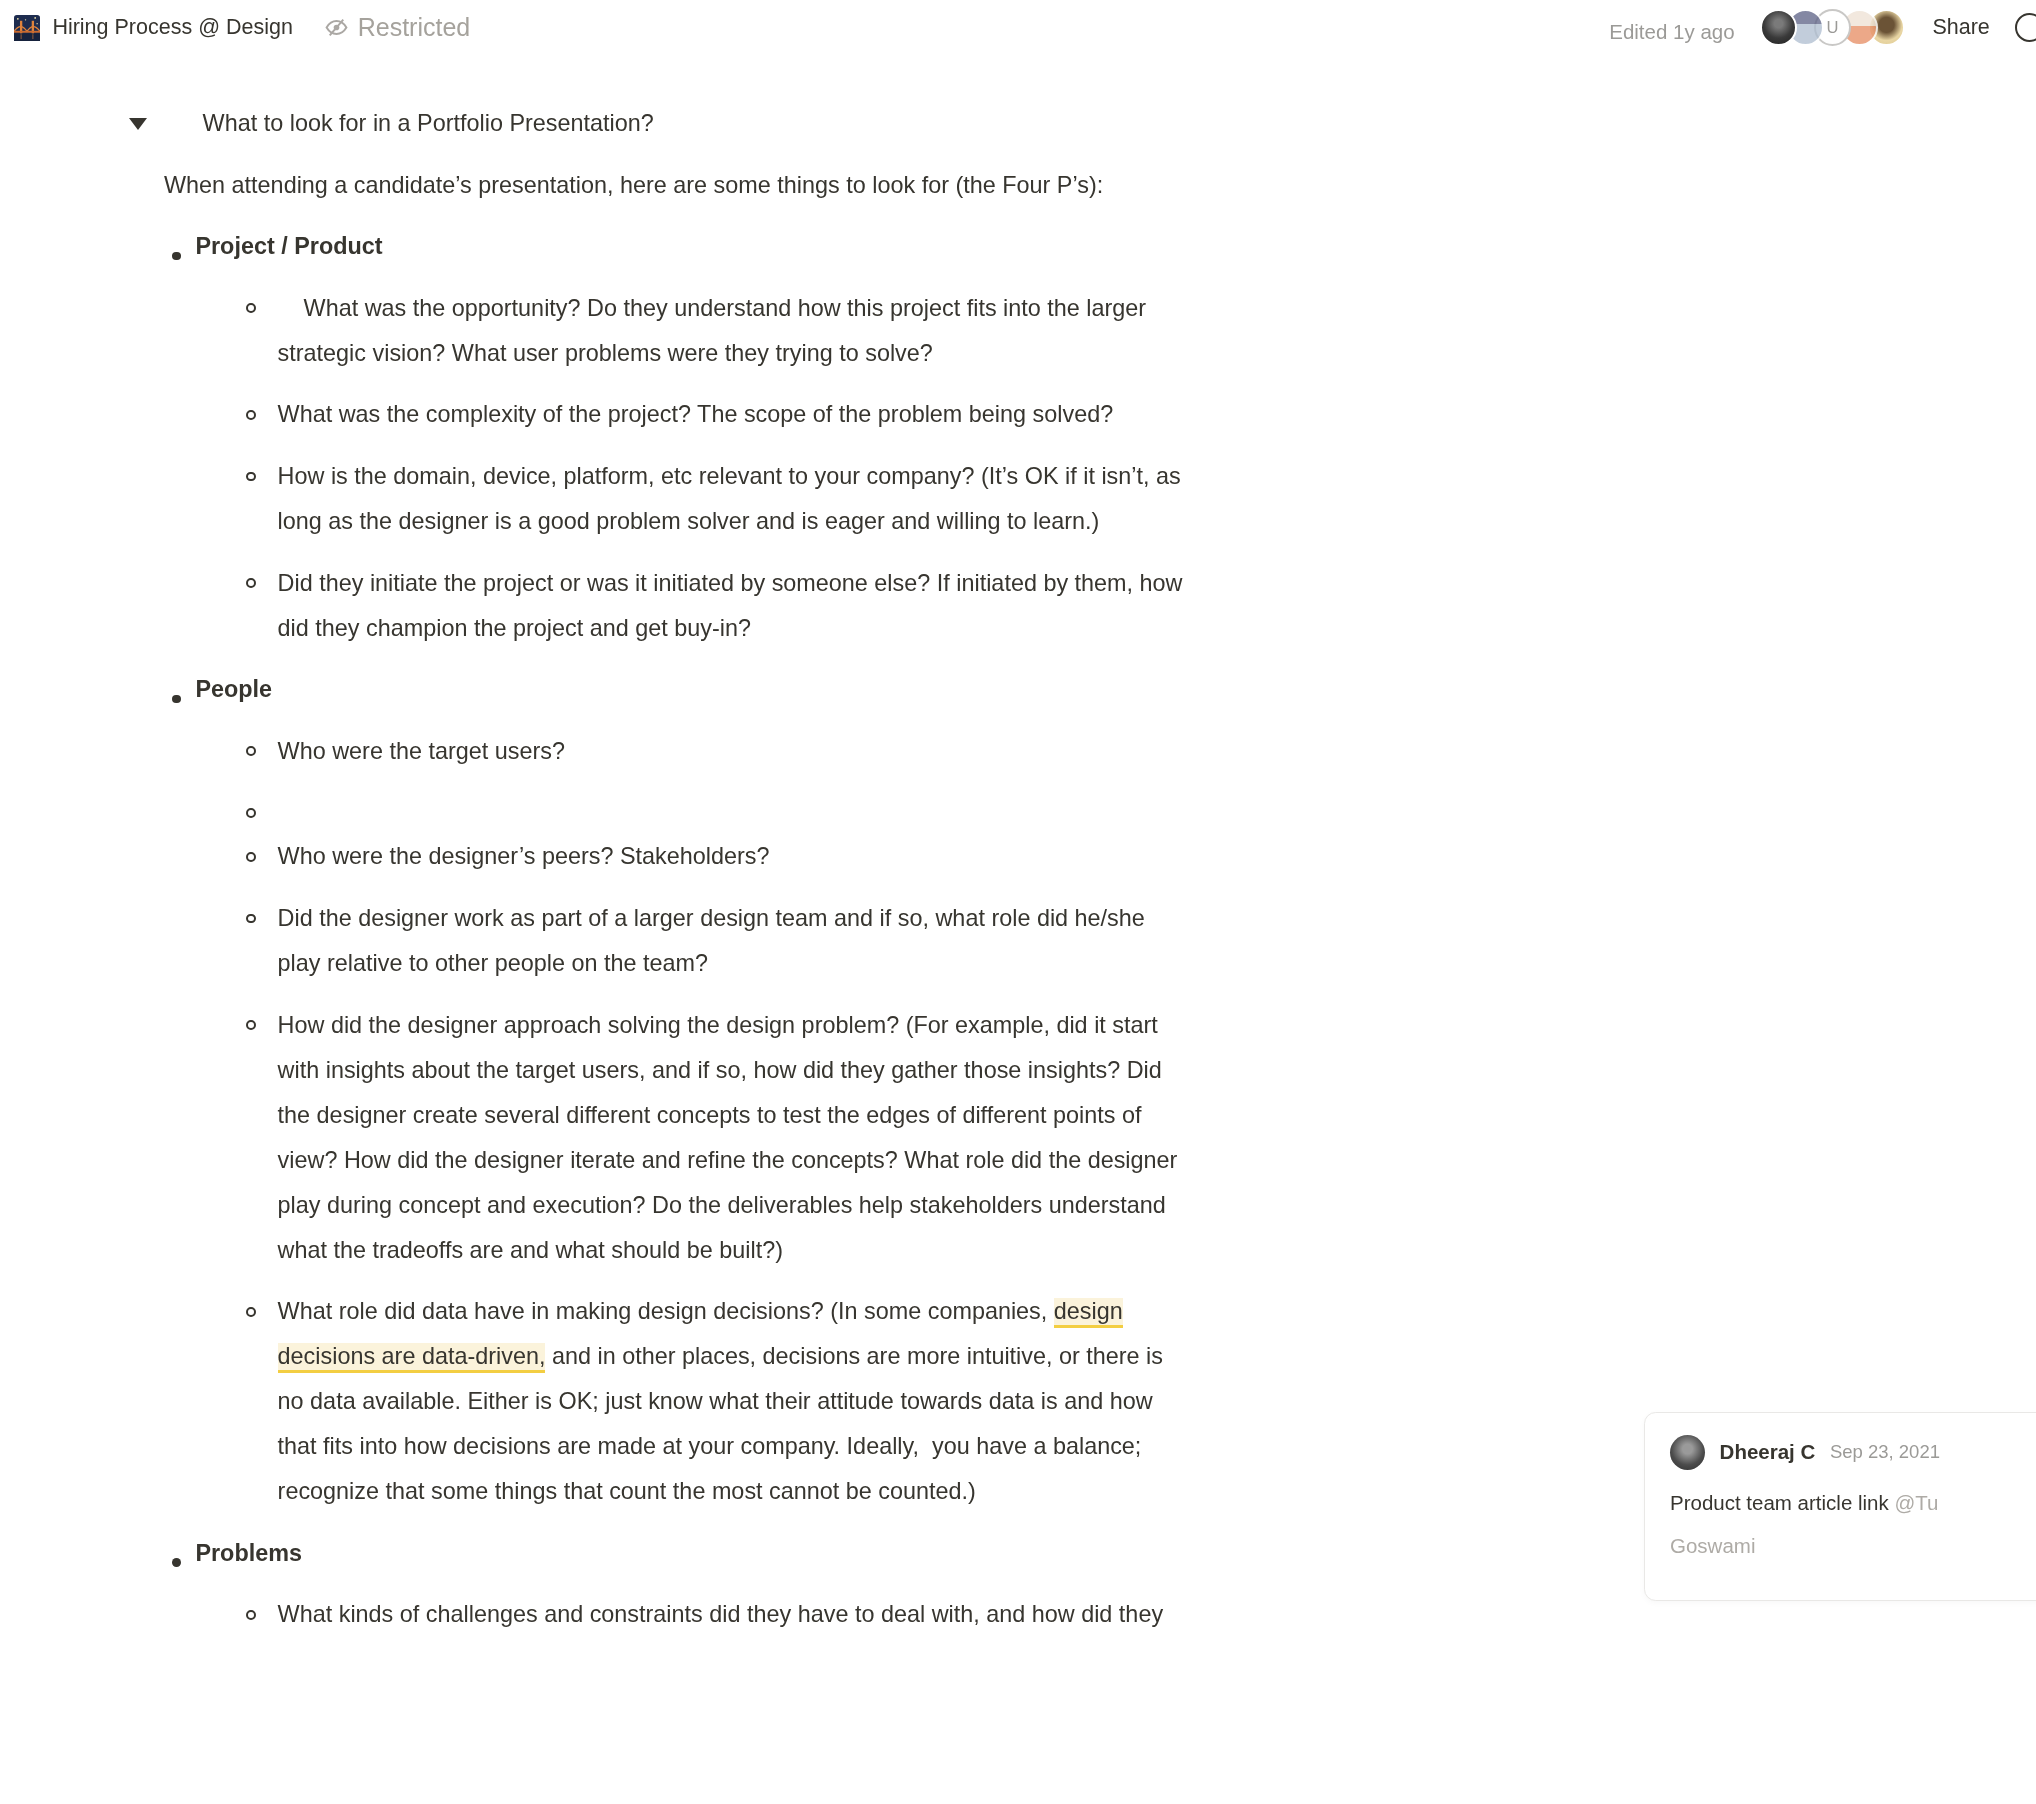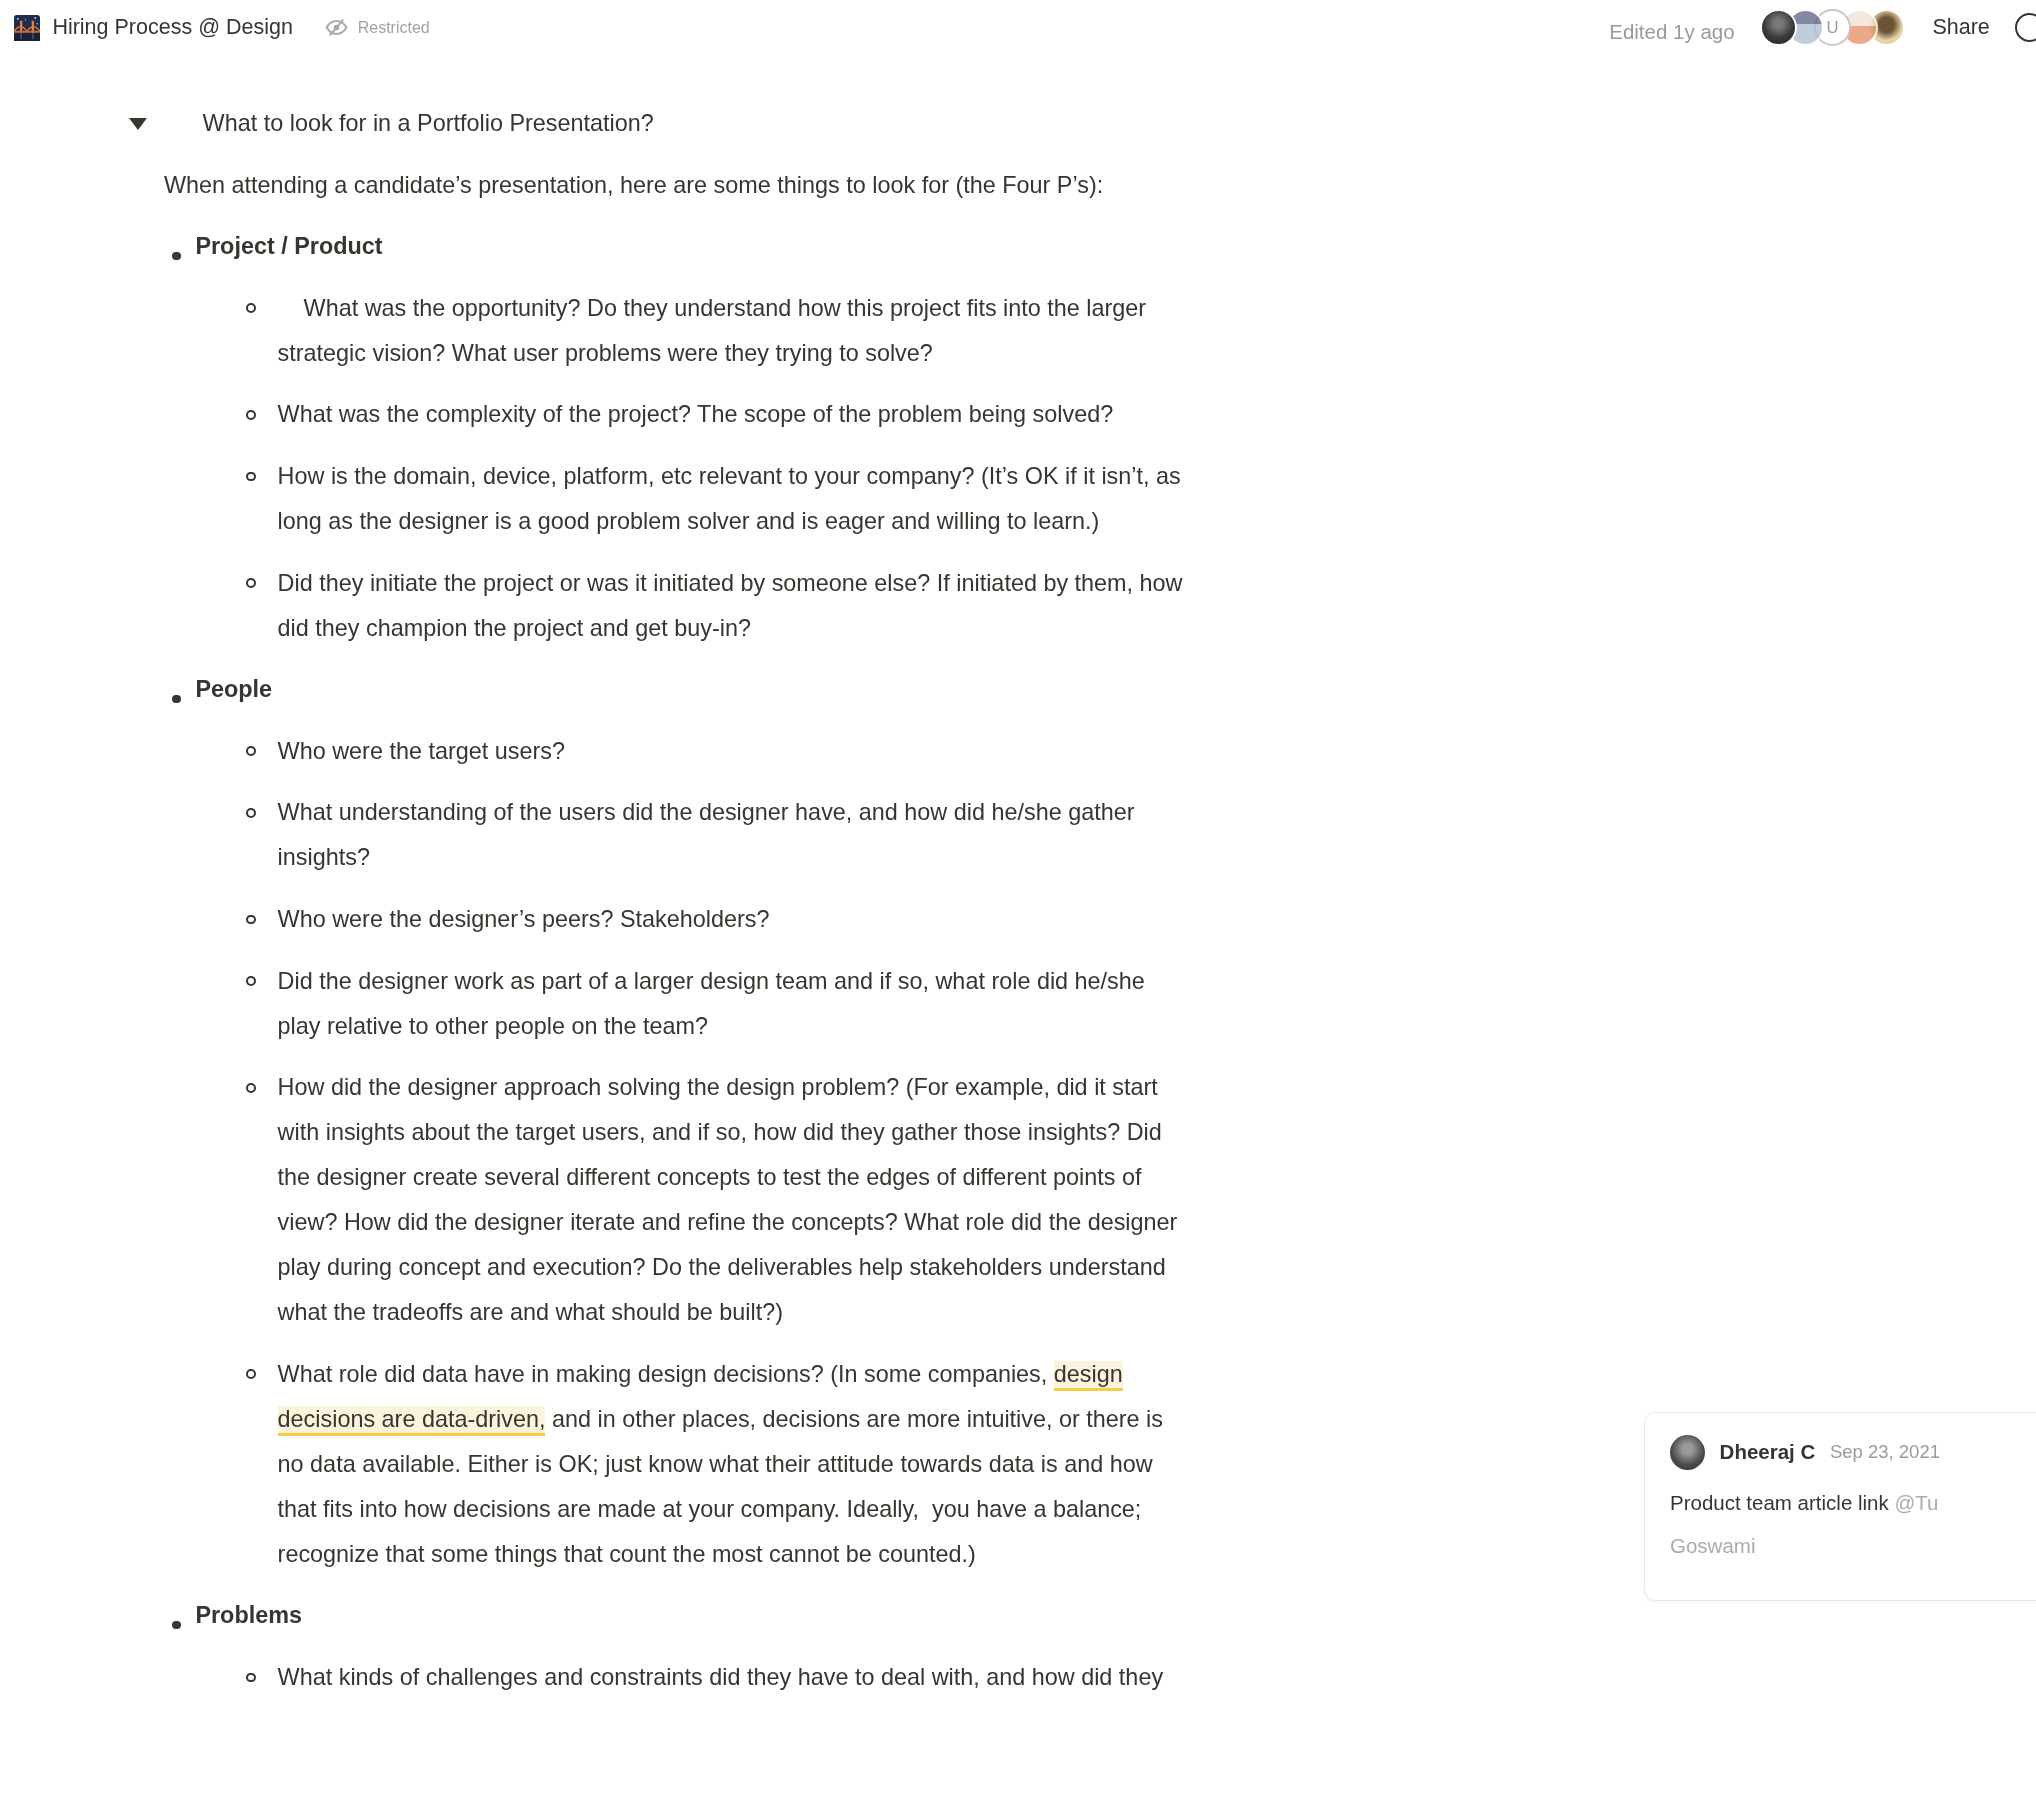--- a/index.html
+++ b/index.html
@@ -14,21 +14,21 @@
   
   .topbar{
     display:flex;align-items:center;
     height:55px;padding:0 15.6px 0 13.7px;
     background:#fff;
   }
   .breadcrumb{display:flex;align-items:center;gap:12.7px;cursor:pointer;}
   .page-icon{width:26px;height:26px;display:inline-flex;}
   .page-title{font-size:21.5px;color:var(--text);white-space:nowrap;}
   .restricted{display:flex;align-items:center;gap:8.8px;margin-left:31px;cursor:pointer;}
-  .restricted span.lbl{font-size:16px;color:#A5A29C;}
+  .restricted span.lbl{font-size:25px;color:#A5A29C;}
   .topbar-right{margin-left:auto;display:flex;align-items:center;}
   .edited{font-size:20.5px;color:#9B9A97;margin-right:25px;white-space:nowrap;margin-top:8px;}
   .avatars{display:flex;align-items:center;}
   .av{
     width:37px;height:37px;border-radius:50%;
     border:2px solid #fff;box-sizing:border-box;
     margin-left:-9.8px;position:relative;display:inline-flex;
     align-items:center;justify-content:center;cursor:pointer;
   }
   .av:first-child{margin-left:0;}
@@ -171,21 +171,20 @@
         <div class="l1row">
           <span class="b1"></span>
           <div class="l1text">People</div>
         </div>
         <div class="l2row">
           <span class="b2"></span>
           <div class="l2text"><span>Who were the target users?</span></div>
         </div>
         <div class="l2row">
           <span class="b2"></span>
-          <div class="l2text"><span>What understanding of the users did the designer have, and how did he/she gather insights?</span></div>
         </div>
         <div class="l2row">
           <span class="b2"></span>
           <div class="l2text"><span>Who were the designer’s peers? Stakeholders?</span></div>
         </div>
         <div class="l2row">
           <span class="b2"></span>
           <div class="l2text"><span>Did the designer work as part of a larger design team and if so, what role did he/she play relative to other people on the team?</span></div>
         </div>
         <div class="l2row">

